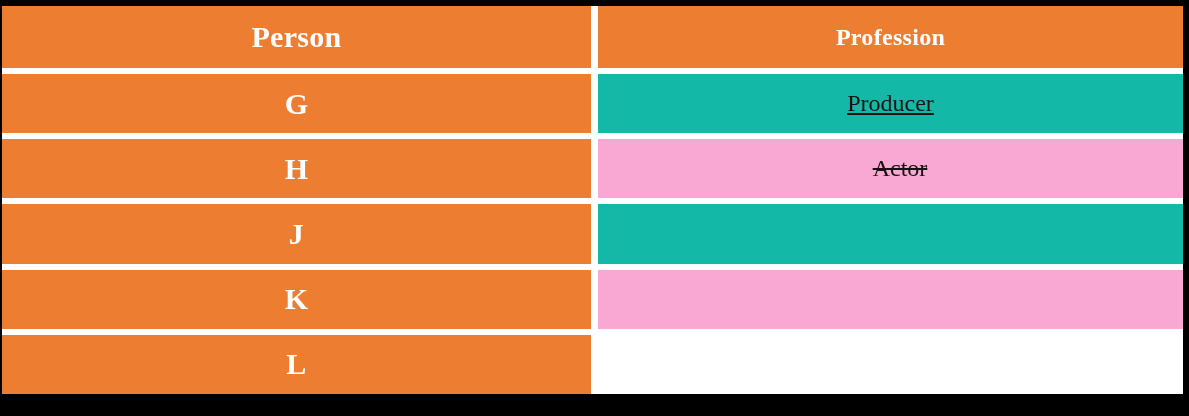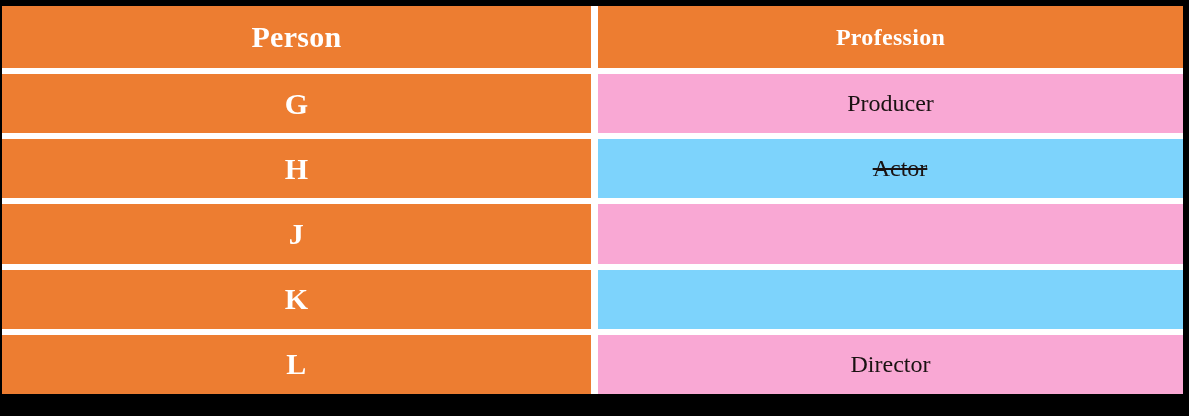--- a/index.html
+++ b/index.html
@@ -82,22 +82,22 @@
     color: #1a1212;
   }
 
   .cell-profession.hdr {
     background: #ED7D31;
     color: #ffffff;
     font-weight: bold;
     letter-spacing: 0.3px;
   }
 
-  .tint-dark  { background: #f9a8d4; }
-  .tint-light { background: #7dd3fc; padding-left: 19px; }
+  .tint-dark  { background: #14b8a6; text-decoration: underline; }
+  .tint-light { background: #f9a8d4; padding-left: 19px; }
 
   .struck {
     text-decoration: line-through;
     text-decoration-thickness: 2px;
     text-decoration-color: #1a1212;
   }
 
   .cell-empty { color: transparent; }
 </style>
 </head>
@@ -142,17 +142,16 @@
       <div class="cell cell-person">K</div>
       <div class="col-gap"></div>
       <div class="cell cell-profession tint-light cell-empty"></div>
     </div>
 
     <div class="row-gap"></div>
 
     <div class="row row-body">
       <div class="cell cell-person">L</div>
       <div class="col-gap"></div>
-      <div class="cell cell-profession tint-dark">Director</div>
     </div>
 
   </div>
 </div>
 
 </body></html>

